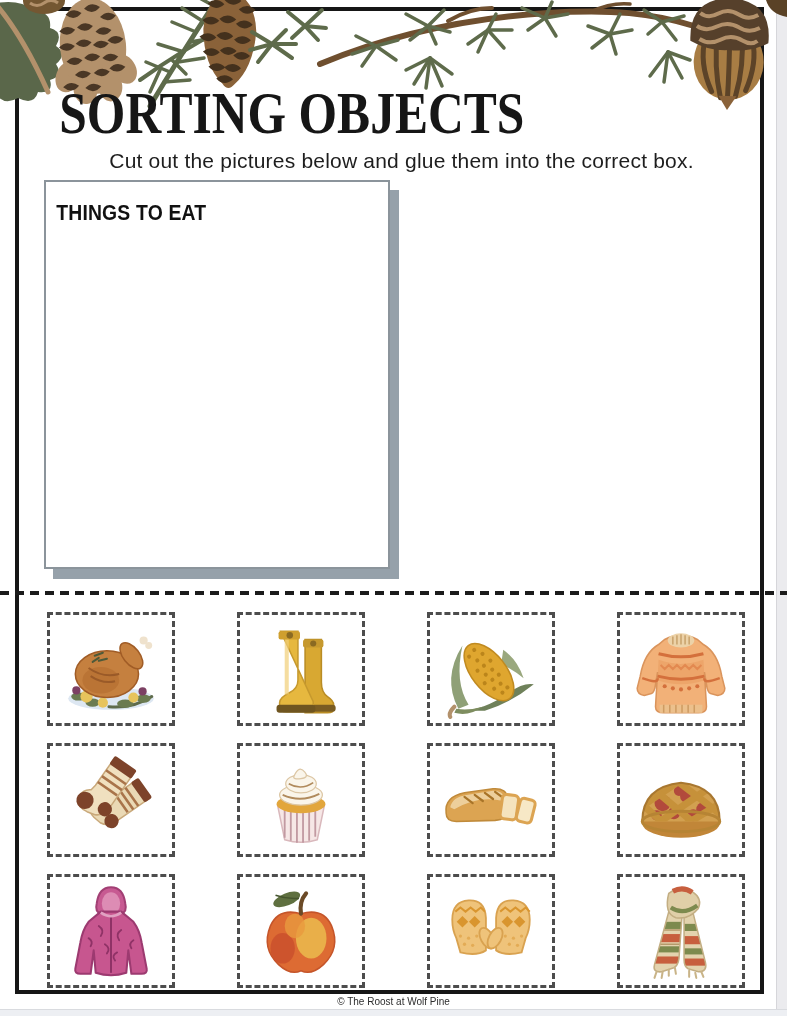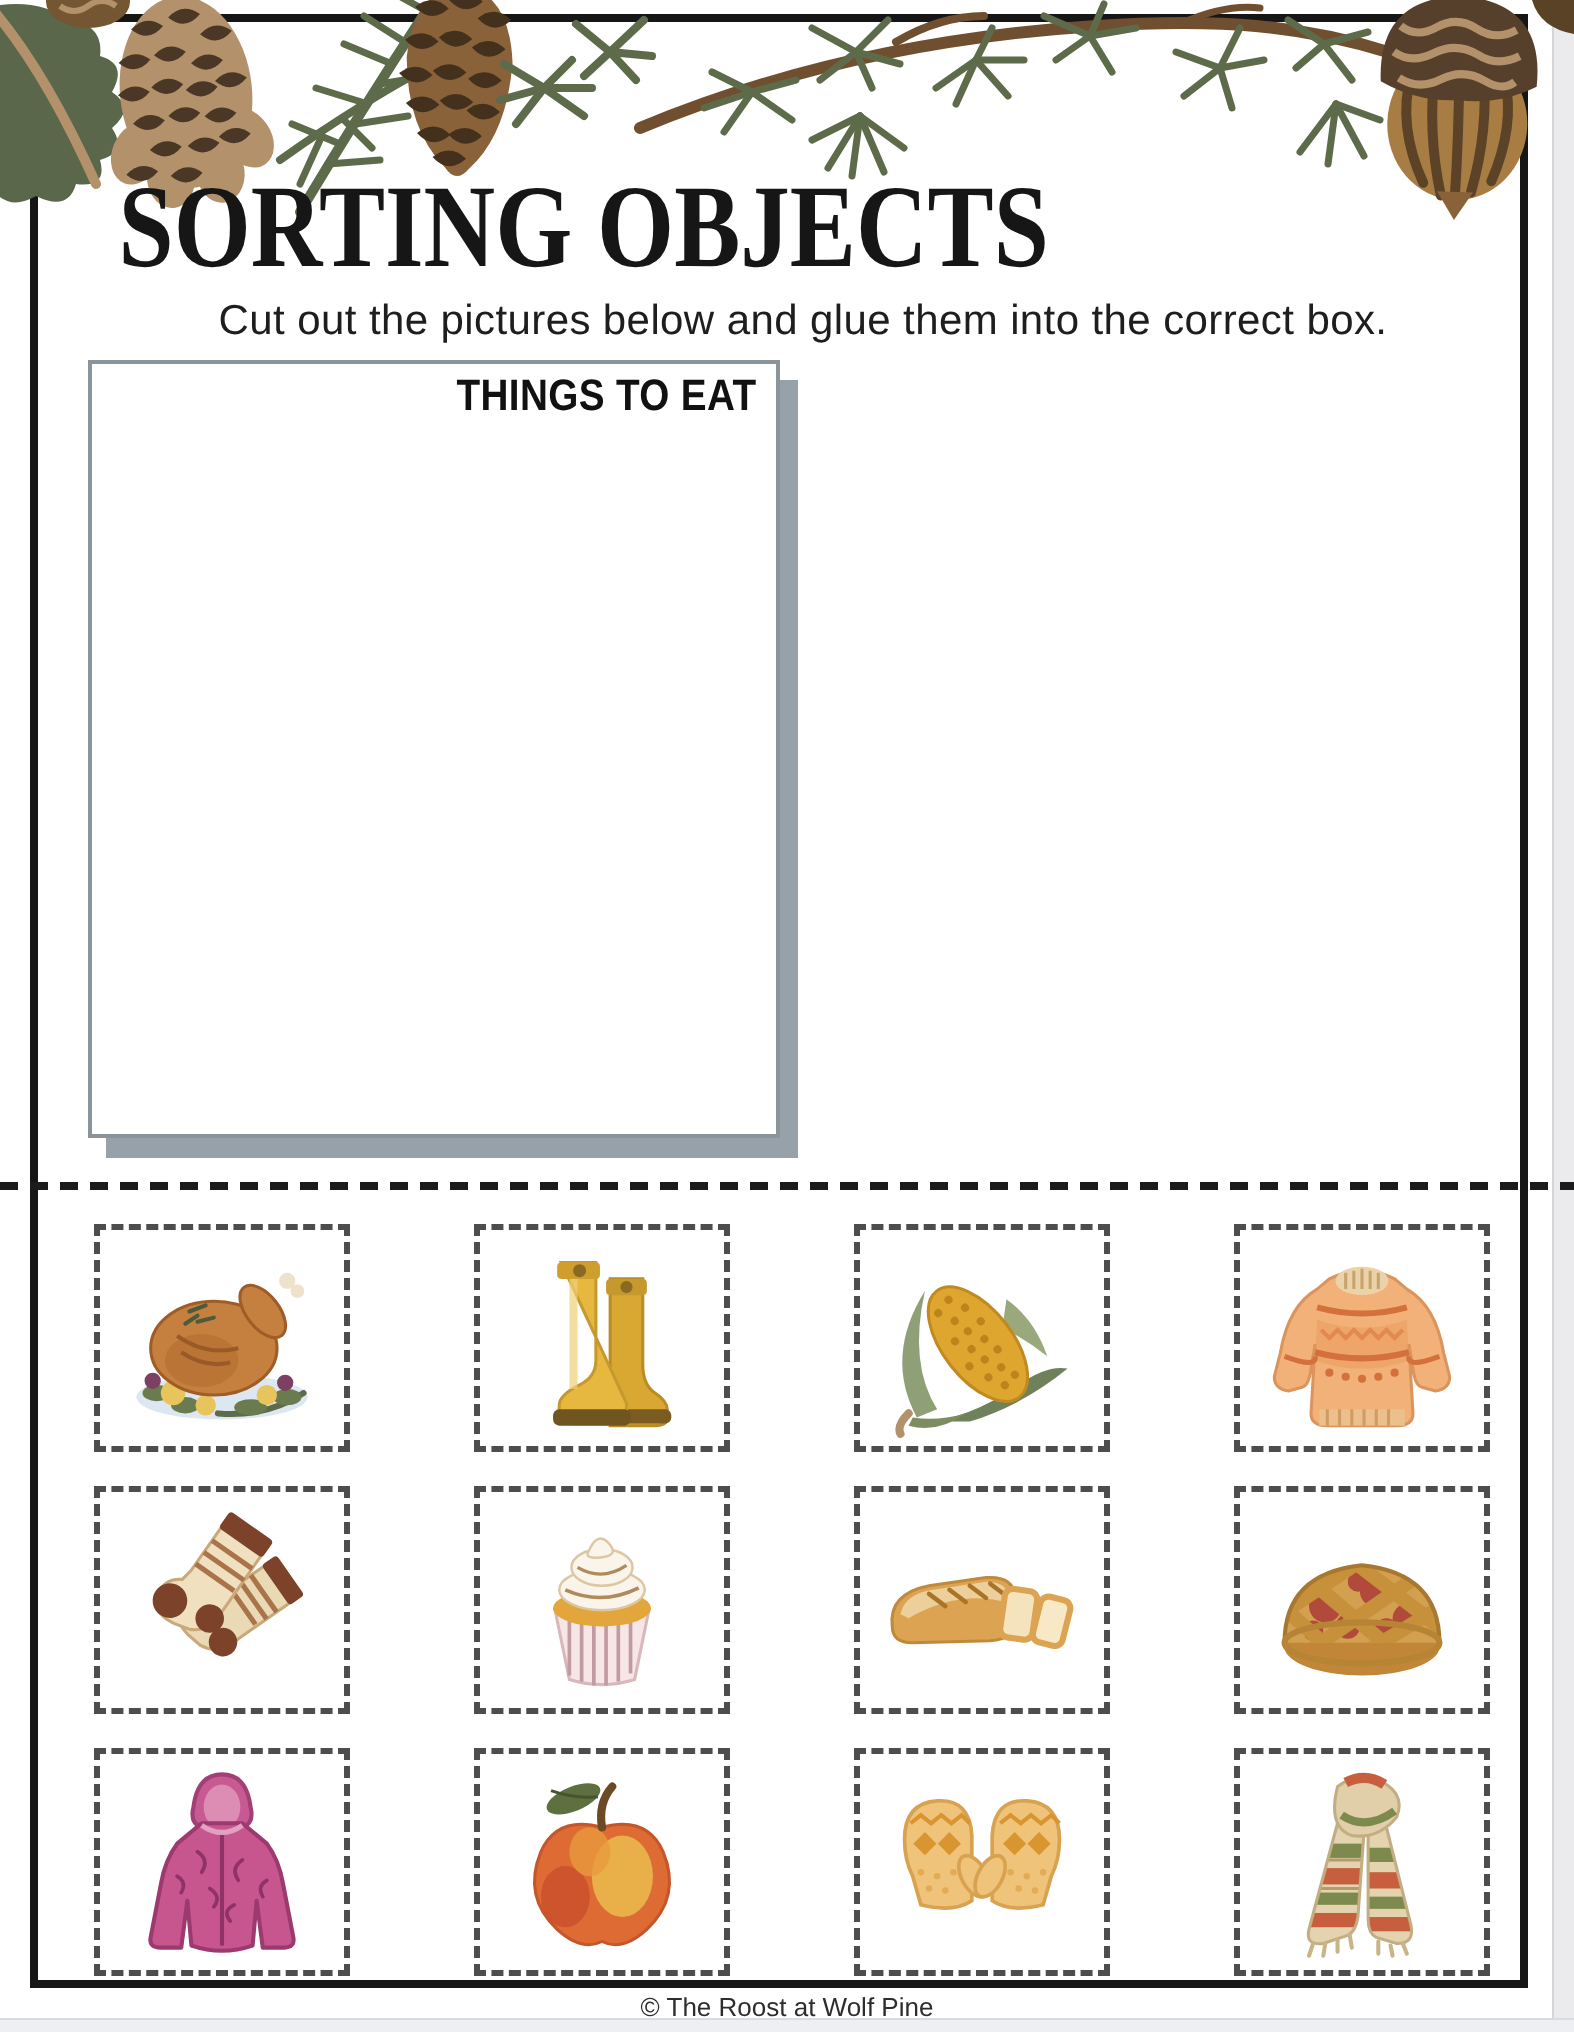--- a/index.html
+++ b/index.html
@@ -21,35 +21,35 @@
   .title span { display:inline-block; font-family:"Liberation Serif","DejaVu Serif",serif;
                 font-weight:700; font-size:59px; line-height:1.0; color:#161616;
                 transform:scaleX(.84); white-space:nowrap; }
   .subtitle { position:absolute; left:15px; top:149px; width:749px; text-align:center;
               font-size:21px; color:#1e1e1e; letter-spacing:.2px; z-index:4;margin-left:12px; }
 
   .sort-box { position:absolute; top:180px; height:389px; background:#fff;
               border:2px solid #8b949b; box-shadow:9px 10px 0 #96a1aa; z-index:4; }
   .sort-box.eat  { left:44px;  width:346px; }
   .sort-box.wear { left:400px; width:358px; }
-  .box-label { text-align:right; padding-top:3px; }
+  .box-label { text-align:left; padding-top:18px; }
   .box-label span { display:inline-block; font-weight:700; font-size:22px; color:#111;
                     transform:scaleX(.88); letter-spacing:.2px; }
 
   .cut-line { position:absolute; left:0; top:591px; width:787px; height:4px; z-index:5;
               background:repeating-linear-gradient(90deg,#1b1b1b 0 9px,transparent 9px 15px); }
 
   .grid { position:absolute; left:47px; top:612px; width:698px; z-index:4;
           display:grid; grid-template-columns:repeat(4,128px); column-gap:62px; row-gap:17px; }
   .cell { width:128px; height:114px; border:3px dashed #4d4d4d; background:#fff;
           display:flex; align-items:center; justify-content:center; }
   .cell svg { width:106px; height:100px; }
 
   .footer { position:absolute; left:0; top:996px; width:787px; text-align:center;
-            font-size:13px; color:#2d2d2d; z-index:4; }
+            font-size:10px; color:#2d2d2d; z-index:4; }
 </style>
 </head>
 <body>
 
 <div class="stage">
 
   <div class="right-gutter"></div>
   <div class="bottom-gutter"></div>
 
   <div class="page-frame"></div>

